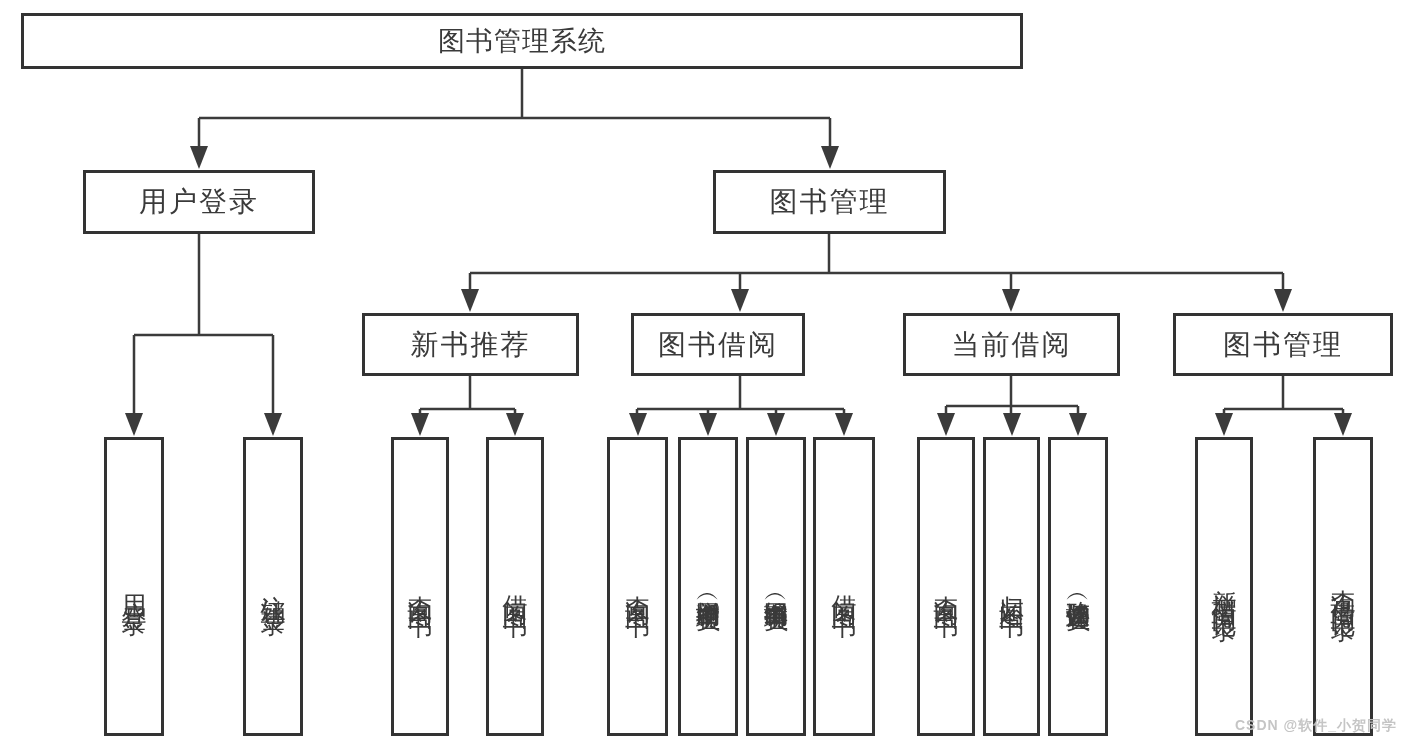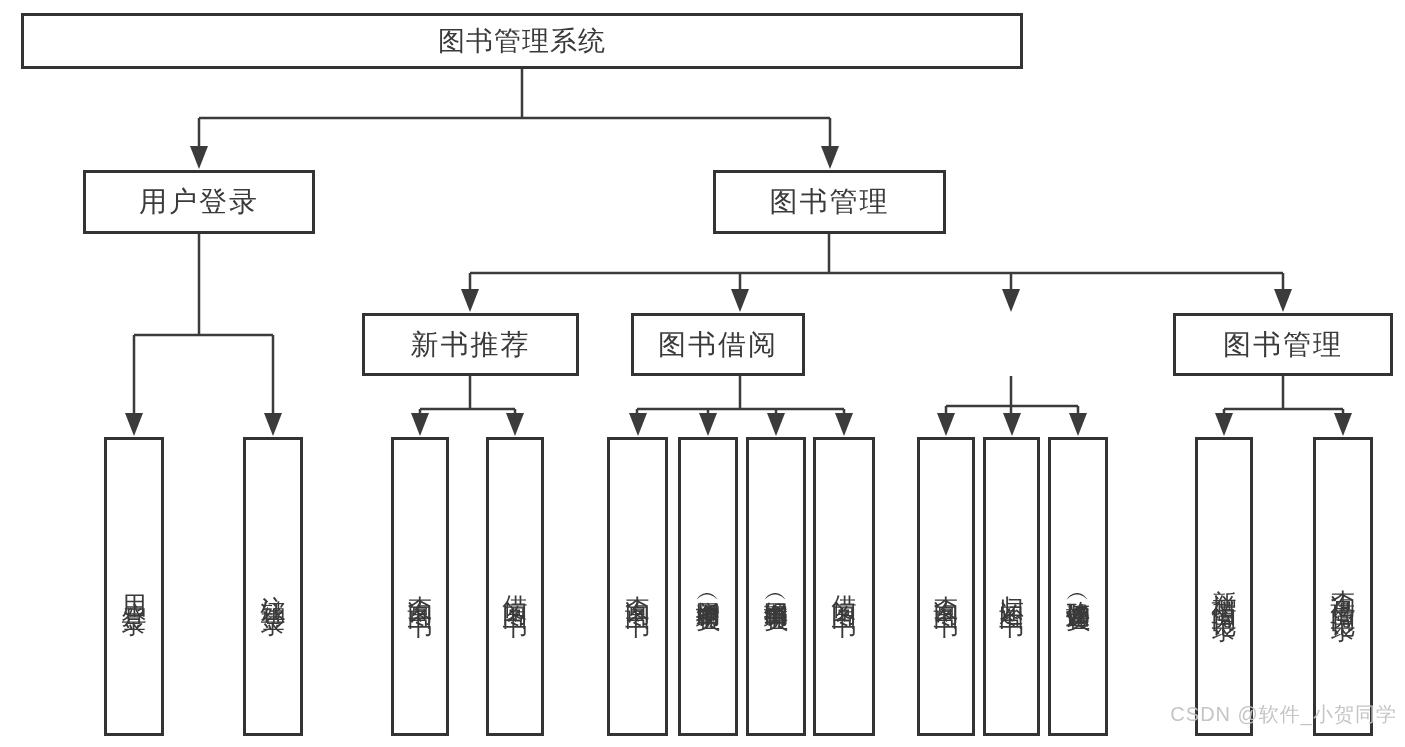--- a/index.html
+++ b/index.html
@@ -15,23 +15,24 @@
     text-align:center; z-index:2;
   }
   .h { font-size:28px; letter-spacing:2px; font-weight:400; }
   .root-node { font-size:27px; letter-spacing:1px; }
   .v {
     writing-mode:vertical-rl; text-orientation:mixed;
     font-size:25px; letter-spacing:6px; line-height:1;
   }
   .v.long { letter-spacing:1px; font-size:24px; }
   .watermark {
-    position:absolute; right:8px; bottom:19px; z-index:6;
-    font-size:20px; color:#c2c2c2; letter-spacing:1px; opacity:0.95;
+    position:absolute; right:8px; bottom:12px; z-index:6;
+    font-size:14px; color:#c2c2c2; letter-spacing:1px; opacity:0.95;
     white-space:nowrap;
+    font-weight:bold;
   }
 </style>
 </head>
 <body>
 
 <div class="canvas">
 
   <svg class="edges" viewBox="0 0 1405 747" xmlns="http://www.w3.org/2000/svg">
     <path fill="none" stroke="#3b3b3b" stroke-width="2.5" d="M522 69 V118
              M199 118 H830
@@ -87,20 +88,23 @@
   <div class="node h" style="left:713px; top:170px; width:233px; height:64px;">
     <span>图书管理</span>
   </div>
 
   <div class="node h" style="left:362px; top:313px; width:217px; height:63px;">
     <span>新书推荐</span>
   </div>
   <div class="node h" style="left:631px; top:313px; width:174px; height:63px;">
     <span>图书借阅</span>
   </div>
+  <div class="node h" style="left:903px; top:313px; width:217px; height:63px;">
+    <span>当前借阅</span>
+  </div>
   <div class="node h" style="left:1173px; top:313px; width:220px; height:63px;">
     <span>图书管理</span>
   </div>
 
   <div class="node v" style="left:104px; top:437px; width:60px; height:299px;">
     <span>用户登录</span>
   </div>
   <div class="node v" style="left:243px; top:437px; width:60px; height:299px;">
     <span>注销登录</span>
   </div>

